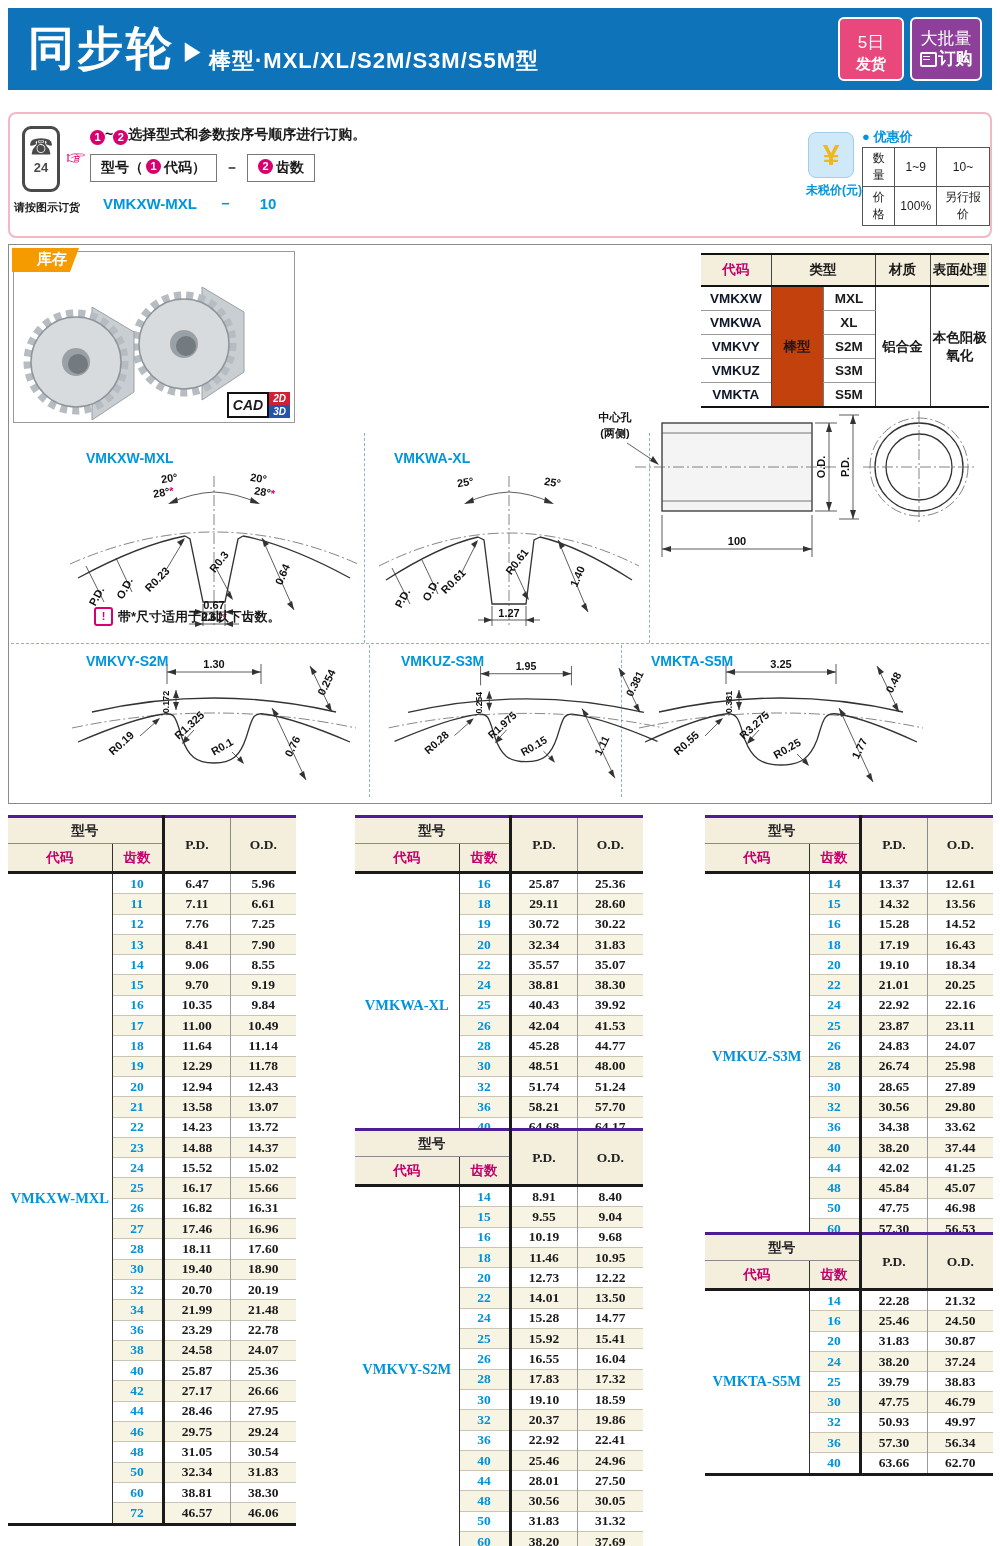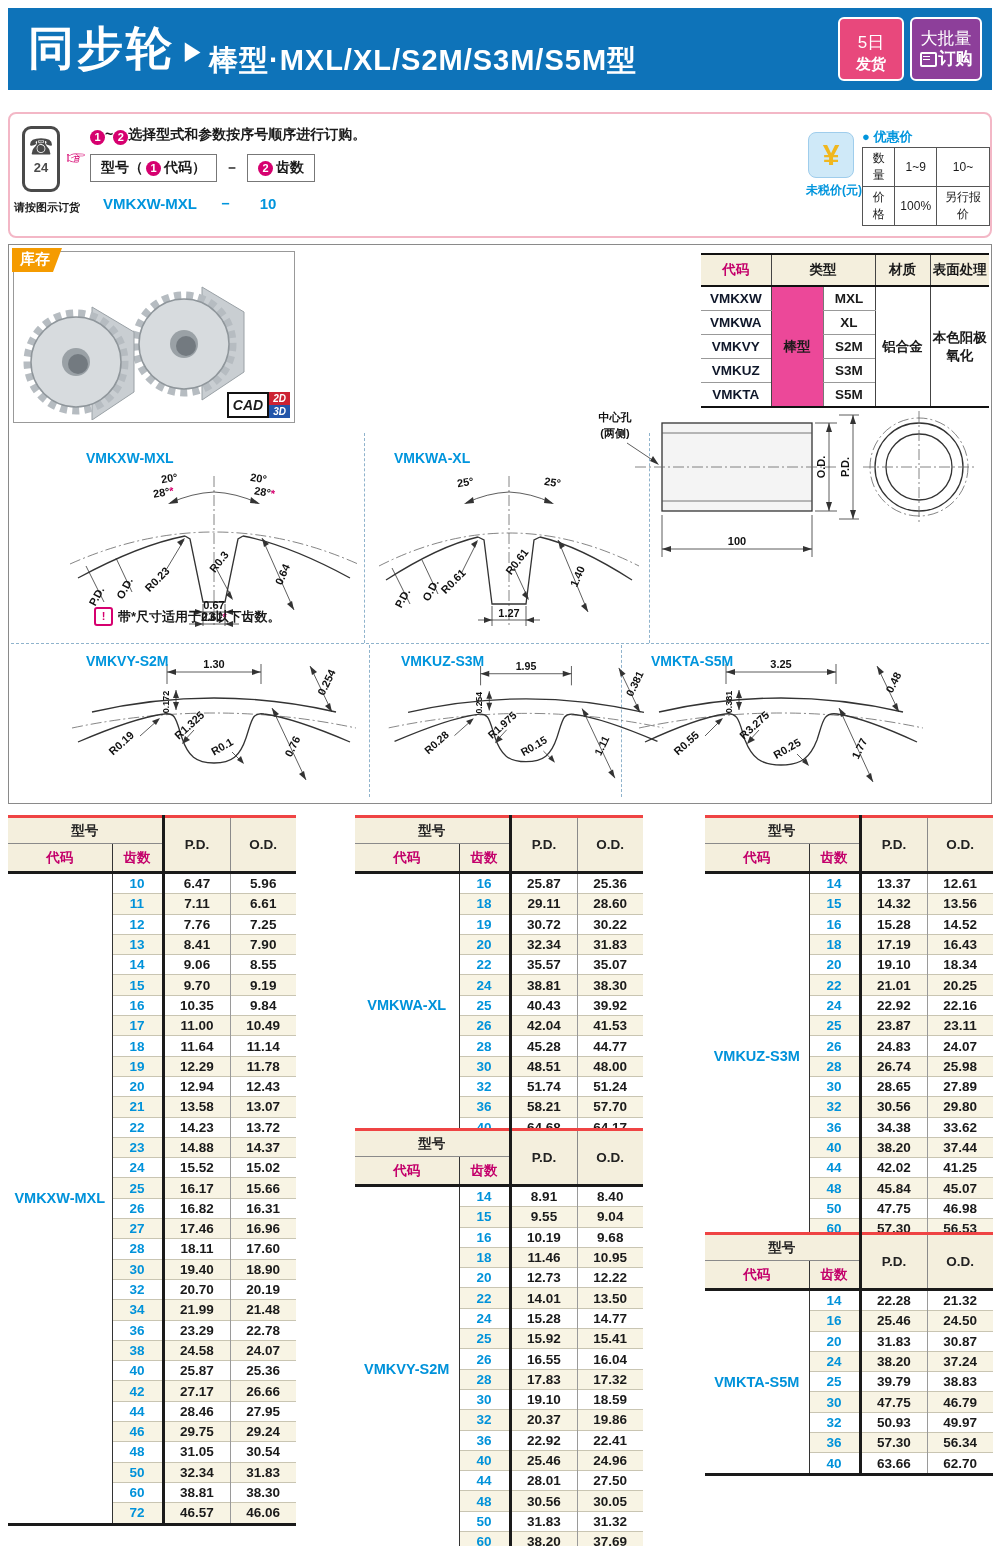--- a/index.html
+++ b/index.html
@@ -4,21 +4,21 @@
 <style>
   html,body{margin:0;padding:0;background:#fff;}
   #app{position:relative;width:1000px;height:1546px;background:#fff;overflow:hidden;
        font-family:"Liberation Sans",sans-serif;color:#1a1a1a;}
 
   
   .hdr{position:absolute;left:8px;top:8px;width:984px;height:82px;background:#0e73b9;
        display:flex;align-items:center;padding:0;box-sizing:border-box;}
   .hdr .title{color:#fff;font-size:46px;font-weight:bold;letter-spacing:3px;margin-left:20px;}
   .hdr .arrow{color:#fff;font-size:24px;margin:8px 4px 0 6px;}
-  .hdr .subtitle{color:#fff;font-size:29px;font-weight:bold;margin-top:24px;letter-spacing:1px;}
+  .hdr .subtitle{color:#fff;font-size:22px;font-weight:bold;margin-top:24px;letter-spacing:1px;}
   .badge{position:absolute;top:9px;height:64px;border:2px solid #fff;border-radius:6px;
          color:#fff;text-align:center;box-sizing:border-box;}
   .badge-days{right:88px;width:66px;background:#e8487c;display:flex;flex-direction:column;justify-content:center;}
   .badge-days .b1{font-size:27px;font-weight:normal;line-height:26px;}
   .badge-days .b1 span{font-size:17px;}
   .badge-days .b2{font-size:15px;font-weight:bold;line-height:16px;}
   .badge-bulk{right:10px;width:72px;background:#8d3f9a;display:flex;flex-direction:column;justify-content:center;}
   .badge-bulk .b1{font-size:17px;font-weight:normal;line-height:20px;}
   .badge-bulk .b2{font-size:17px;font-weight:bold;line-height:20px;display:flex;align-items:center;justify-content:center;gap:2px;}
   .bulk-ic{display:inline-block;width:13px;height:11px;border:2px solid #fff;border-radius:2px;position:relative;}
@@ -30,56 +30,56 @@
   .phone{position:absolute;left:12px;top:12px;width:38px;height:66px;border:3px solid #4a4a4a;
          border-radius:9px;text-align:center;box-sizing:border-box;}
   .phone .glyph{font-size:26px;color:#4a4a4a;line-height:34px;display:block;}
   .phone .h24{font-size:13px;font-weight:bold;color:#4a4a4a;line-height:10px;display:block;}
   .phone-cap{position:absolute;left:4px;top:86px;width:110px;font-size:11px;font-weight:bold;}
   .finger{position:absolute;left:55px;top:30px;color:#d6006f;font-size:22px;}
   .instr{position:absolute;left:80px;top:12px;font-size:14px;font-weight:bold;}
   .nb{display:inline-block;width:15px;height:15px;border-radius:50%;background:#d6006f;color:#fff;
       font-size:11px;line-height:15px;text-align:center;font-weight:bold;vertical-align:-2px;}
   .mrow{position:absolute;left:80px;top:40px;display:flex;align-items:center;gap:8px;font-size:14px;font-weight:bold;}
-  .mbox{border:1px solid #777;padding:4px 10px;display:inline-flex;align-items:center;gap:3px;}
+  .mbox{border:1px solid #777;padding:4px 10px;display:inline-flex;gap:3px;}
   .exrow{position:absolute;left:80px;top:80px;display:flex;align-items:center;gap:8px;
          color:#0095dd;font-size:15px;font-weight:bold;}
   .exrow .c1{width:120px;text-align:center;}
   .exrow .c2{width:12px;text-align:center;}
   .exrow .c3{width:60px;text-align:center;}
   .yenbox{position:absolute;left:798px;top:18px;width:44px;height:44px;background:#cfe9f8;
           border:1px solid #9fcdec;border-radius:8px;text-align:center;line-height:44px;
           color:#f0b71f;font-size:30px;font-weight:bold;}
   .yencap{position:absolute;left:784px;top:68px;width:80px;text-align:center;color:#0095dd;
           font-size:12px;font-weight:bold;}
   .ptitle{position:absolute;left:852px;top:14px;color:#0095dd;font-size:13px;font-weight:bold;}
   .ptitle .dot{color:#0095dd;}
   .ptable{position:absolute;left:852px;top:33px;border-collapse:collapse;font-size:12px;font-weight:normal;}
   .ptable td{border:1px solid #555;padding:2px 5px;text-align:center;}
 
   
   .main{position:absolute;left:8px;top:244px;width:984px;height:560px;border:1px solid #8a8a8a;box-sizing:border-box;}
   .stock{position:absolute;left:3px;top:3px;background:#f59b00;color:#fff;font-size:15px;font-weight:bold;
-         padding:2px 12px 3px 8px;clip-path:polygon(0 0,100% 0,calc(100% - 9px) 100%,0 100%);z-index:3;}
+         padding:2px 12px 3px 25px;clip-path:polygon(0 0,100% 0,calc(100% - 9px) 100%,0 100%);z-index:3;}
   .imgpanel{position:absolute;left:4px;top:6px;width:280px;height:170px;border:1px solid #999;background:#fff;font-style:italic;}
   .cadbadge{position:absolute;right:4px;bottom:4px;display:flex;align-items:center;}
   .cadbadge .cad{border:2px solid #111;font-size:14px;font-weight:bold;padding:3px 4px;background:#fff;}
   .cadbadge .dd{display:flex;flex-direction:column;}
   .cadbadge .d2{background:#cc2233;color:#fff;font-size:10px;font-weight:bold;padding:1px 4px;}
   .cadbadge .d3{background:#2255aa;color:#fff;font-size:10px;font-weight:bold;padding:1px 4px;}
 
   .type-table{position:absolute;left:692px;top:8px;border-collapse:collapse;table-layout:fixed;width:288px;
               font-size:13.5px;border-top:2px solid #111;border-bottom:2px solid #111;}
   .type-table th{background:#f4efdd;font-weight:bold;height:28px;border-bottom:2px solid #111;border-left:1px solid #444;}
   .type-table th:first-child{border-left:none;color:#c3006b;}
   .type-table td{text-align:center;height:21px;font-weight:bold;}
   .type-table td.code{color:#0f172a;border-bottom:1px solid #999;}
   .type-table tr:last-child td.code,.type-table tr:last-child td.belt{border-bottom:none;}
   .type-table td.belt{border-bottom:1px solid #999;border-left:1px solid #777;}
-  .type-table td.shape{border-left:1px solid #444;background:#ec4899;}
+  .type-table td.shape{border-left:1px solid #444;background:#c2410c;}
   .type-table td.mat,.type-table td.surf{border-left:1px solid #444;}
 
   .dlabel{position:absolute;color:#0095dd;font-size:14px;font-weight:bold;z-index:2;}
   .dashv{position:absolute;border-left:1px dashed #8fb3cc;width:0;}
   .dashh{position:absolute;border-top:1px dashed #8fb3cc;height:0;}
   .noteline{position:absolute;left:85px;top:362px;font-size:13px;font-weight:bold;display:flex;align-items:center;gap:5px;}
   .notemark{display:inline-block;width:15px;height:15px;border:2px solid #d6006f;border-radius:3px;color:#d6006f;
             font-size:11px;line-height:15px;text-align:center;font-weight:bold;box-sizing:content-box;}
 
   
@@ -93,21 +93,21 @@
   .star-t{fill:#d6006f;}
   .gearA{fill:#d7dbde;stroke:#8f969b;stroke-width:1.5;}
   .gearT{fill:none;stroke:#b6bcc1;stroke-width:9;stroke-dasharray:7 5;}
   .hole{fill:#9aa1a6;}
   .hole2{fill:#737a80;}
   .bodyp{fill:#c9ced2;stroke:#9aa1a6;stroke-width:1;}
 
   
   .spec-wrap{position:absolute;}
   .spec{border-collapse:collapse;table-layout:fixed;width:288px;
-        border-top:3px solid #ef4444;border-bottom:3px solid #1a1a1a;}
+        border-top:3px solid #4c1d95;border-bottom:3px solid #1a1a1a;font-family:Liberation Serif, serif;}
   .spec col.c-code{width:104px;} .spec col.c-teeth{width:51px;}
   .spec col.c-pd{width:67px;} .spec col.c-od{width:66px;}
   .spec thead th{background:#f4efdd;font-size:13.5px;font-weight:bold;color:#222;}
   .spec .h-model{height:23px;border-bottom:1px solid #8a8a8a;}
   .spec .h-code,.spec .h-teeth{color:#c3006b;height:25px;}
   .spec .h-teeth{border-left:1px solid #333;}
   .spec .h-pd{border-left:3px solid #1a1a1a;}
   .spec .h-od{border-left:1px solid #8a8a8a;}
   .spec thead{border-bottom:3px solid #1a1a1a;}
   .spec tbody td{height:19.3px;text-align:center;font-size:13.5px;font-weight:bold;padding:0;}

